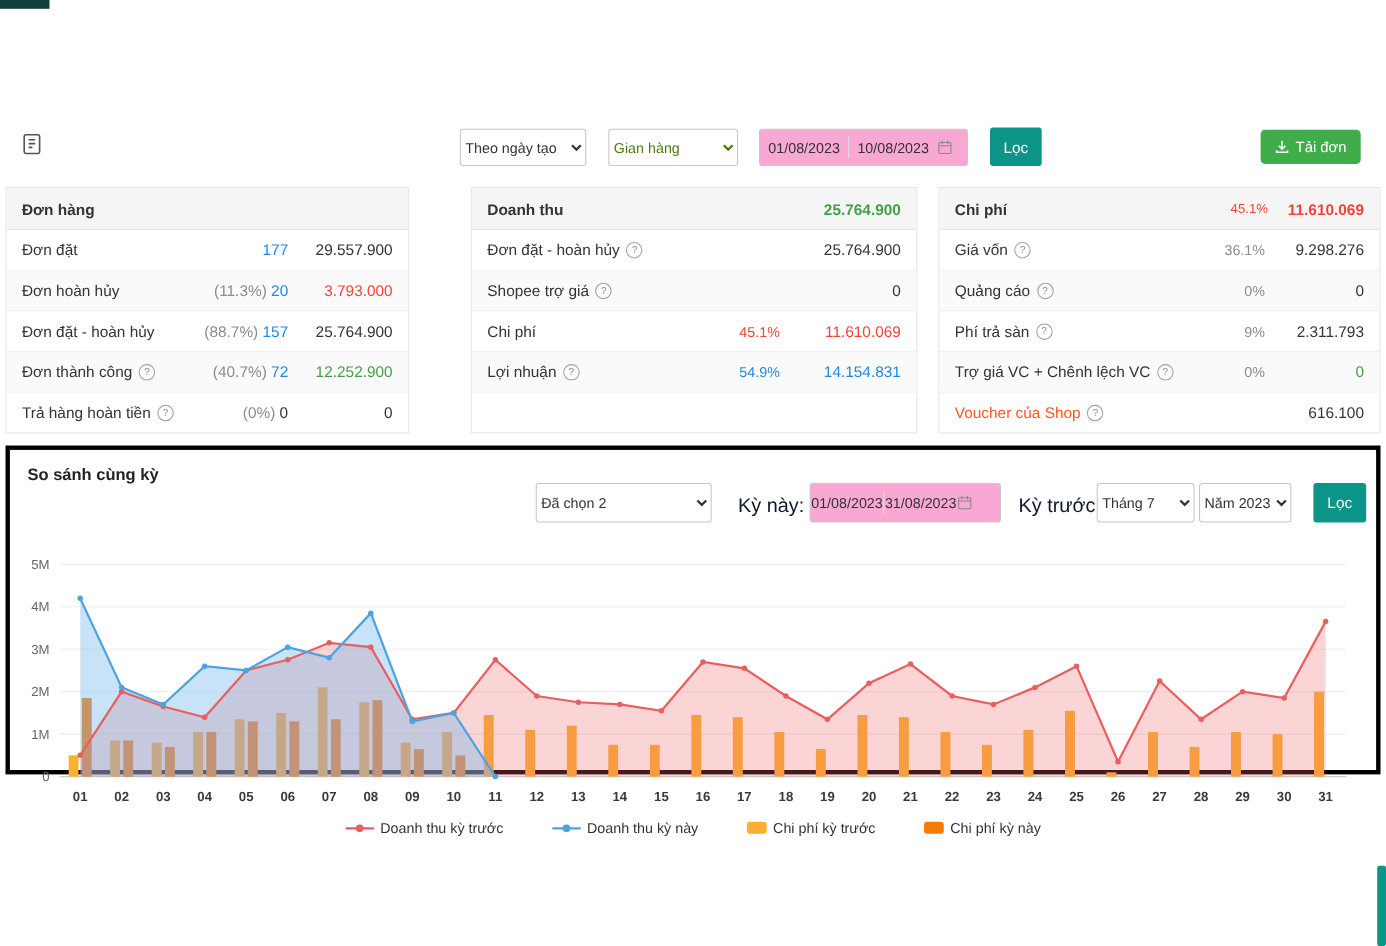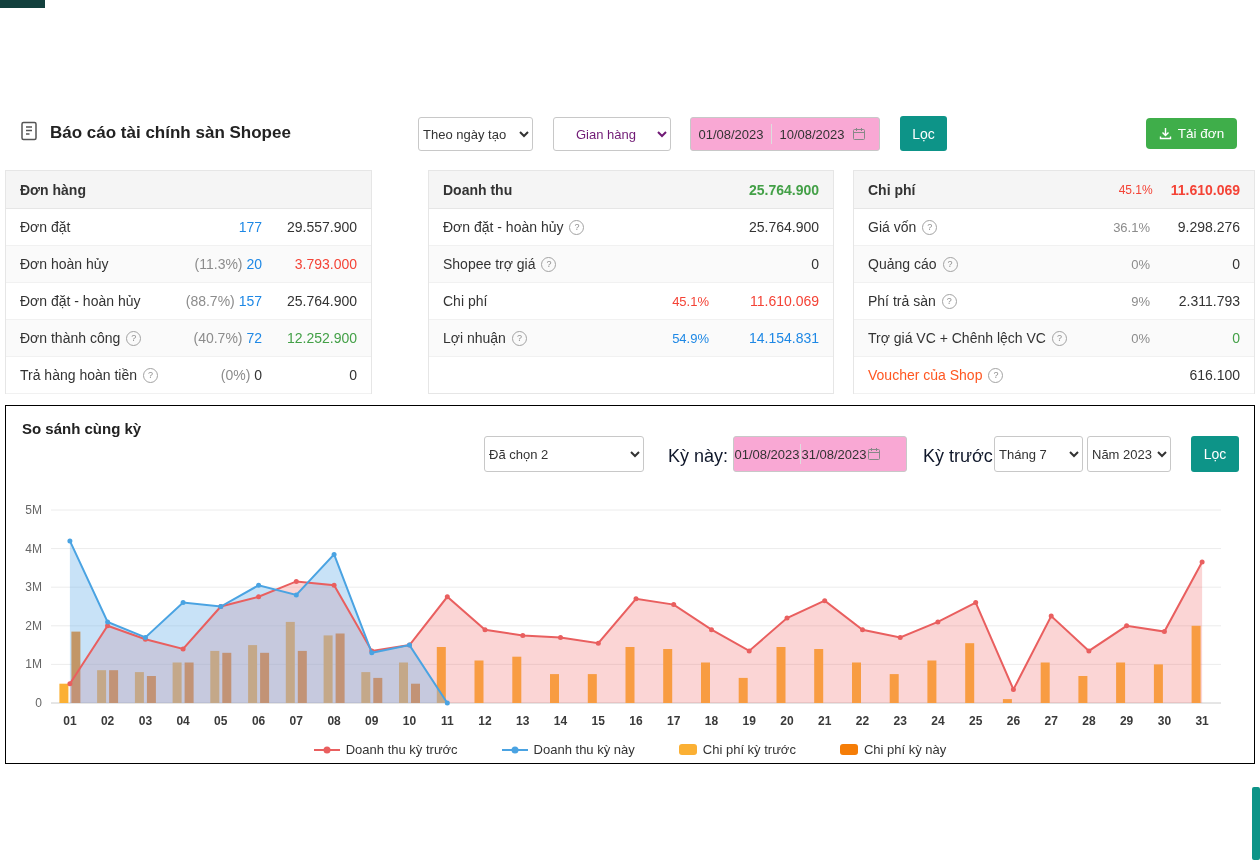--- a/index.html
+++ b/index.html
@@ -9,21 +9,21 @@
 
   
   .top-strip{left:0;top:0;width:45px;height:8px;background:#12403d;}
   .scroll-strip{right:0;top:787px;width:8px;height:73px;background:#0d9488;border-radius:2px;}
 
   
   .title-wrap{left:18px;top:120px;display:flex;align-items:center;gap:10px;}
   .page-title{font-size:17px;font-weight:bold;color:#222;margin:0;}
   .sel{border:1px solid #c8c8c8;border-radius:3px;background:#fff;font-size:13px;color:#333;
     padding:0 0;font-family:inherit;}
-  .sel.placeholder{color:#701a75;text-align:center;}
+  .sel.placeholder{color:#4d7c0f;}
   #filter-type-select{left:418px;top:117px;width:115px;height:34px;}
   #store-select{left:553px;top:117px;width:118px;height:34px;}
   .daterange{display:flex;align-items:center;border:1px solid #c8c8c8;border-radius:3px;background:#f9a8d4;box-sizing:border-box;}
   .daterange input{border:none;outline:none;font-size:13px;color:#333;text-align:center;
     background:transparent;font-family:inherit;padding:0;}
   .dr-sep{width:1px;height:20px;background:#ddd;}
   #daterange-top{left:690px;top:117px;width:190px;height:34px;}
   #daterange-top input{width:80px;}
   .cal{display:flex;align-items:center;margin-right:6px;cursor:pointer;}
   .btn-teal{background:#0d9488;color:#fff;border:none;border-radius:3px;font-size:14px;
@@ -57,21 +57,21 @@
   #panel-revenue .val{width:110px;}
   #panel-costs .val{width:90px;}
   .c-blue{color:#1e88e5;}
   .c-red{color:#f44336;}
   .c-green{color:#43a047;}
   .c-dark{color:#333;}
   .c-gray{color:#8c8c8c;}
   .c-orange{color:#ff5722;}
 
   
-  #compare{left:5px;top:405px;width:1250px;height:359px;border:1px solid #000000;
+  #compare{left:5px;top:405px;width:1250px;height:299px;border:4px solid #000000;
     box-sizing:border-box;background:#fff;}
   #compare-title{left:16px;top:14px;font-size:15px;font-weight:bold;color:#222;}
   #selected-select{left:478px;top:30px;width:160px;height:36px;}
   .ctl-label{font-size:18px;color:#0f172a;}
   #ky-nay-label{left:662px;top:40px;}
   #daterange-cmp{left:727px;top:30px;width:174px;height:36px;}
   #daterange-cmp input{width:66px;}
   #ky-truoc-label{left:917px;top:40px;}
   #month-select{left:988px;top:30px;width:89px;height:36px;}
   #year-select{left:1081px;top:30px;width:84px;height:36px;}
@@ -92,21 +92,20 @@
   <div class="abs top-strip"></div>
   <div class="abs scroll-strip"></div>
 
   <div class="abs title-wrap">
     <span>
       <svg width="22" height="22" viewBox="0 0 22 22" fill="none" stroke="#555" stroke-width="1.5">
         <rect x="4" y="2.5" width="14" height="17" rx="1.5"></rect>
         <path d="M8 7h6M8 10.5h6M8 14h3.5"></path>
       </svg>
     </span>
-    <h1 class="page-title">Báo cáo tài chính sàn Shopee</h1>
   </div>
 
   <select id="filter-type-select" class="abs sel">
     <option>Theo ngày tạo</option>
   </select>
 
   <select id="store-select" class="abs sel placeholder">
     <option>Gian hàng</option>
   </select>
 

